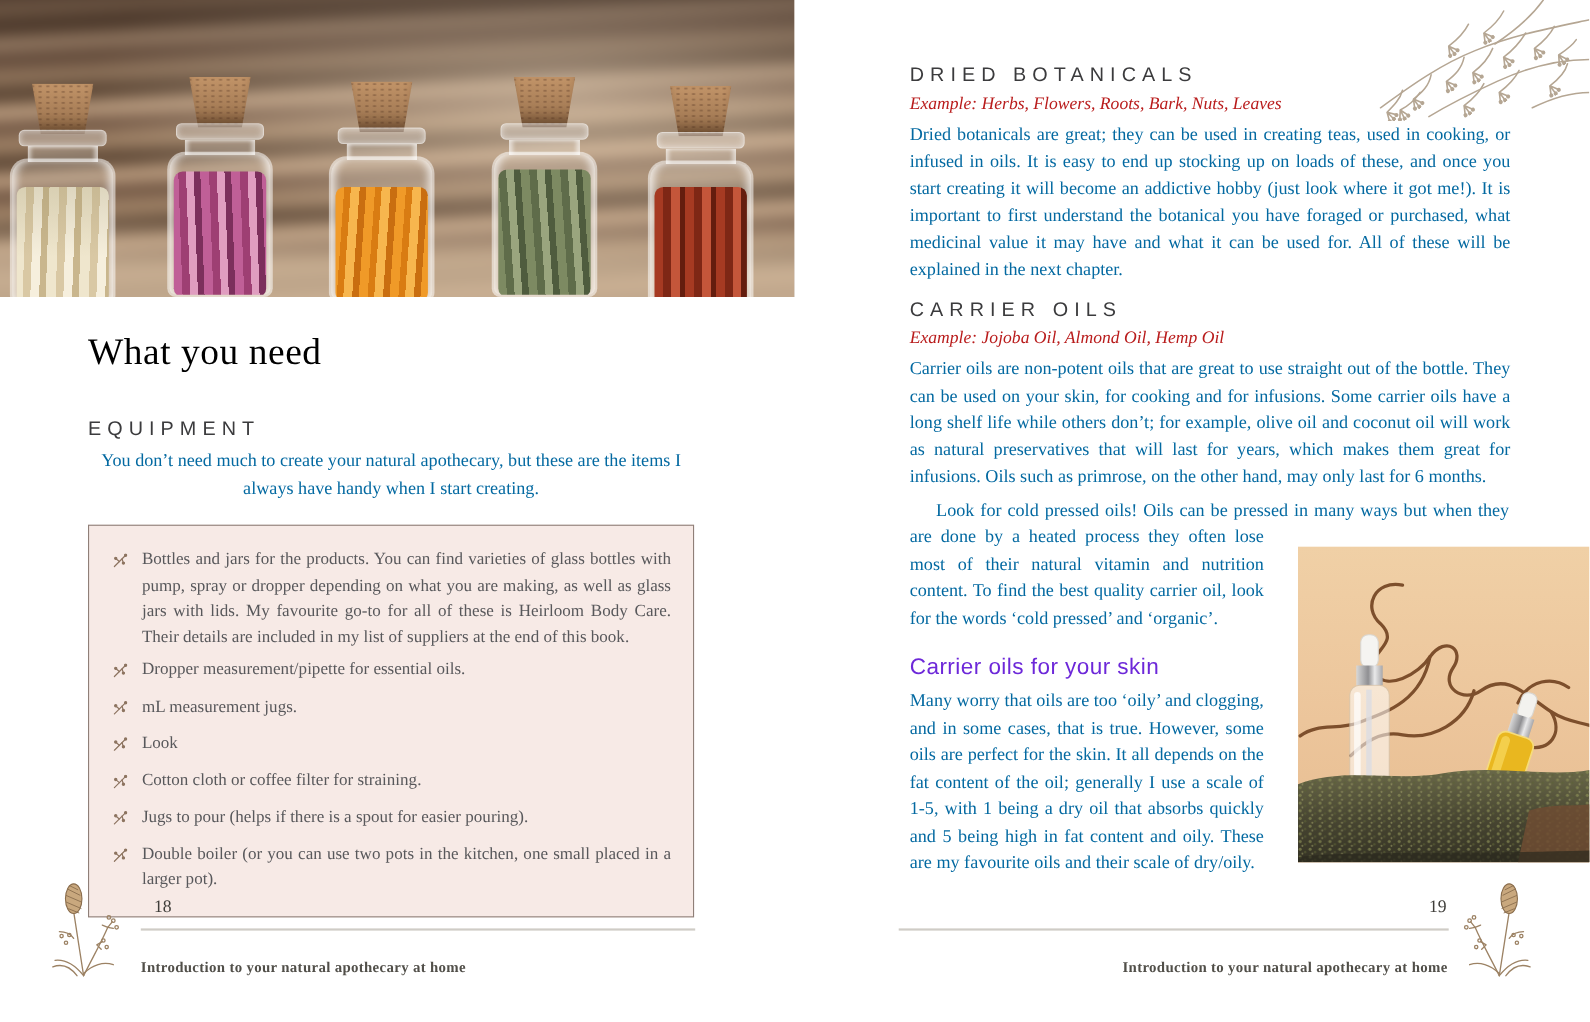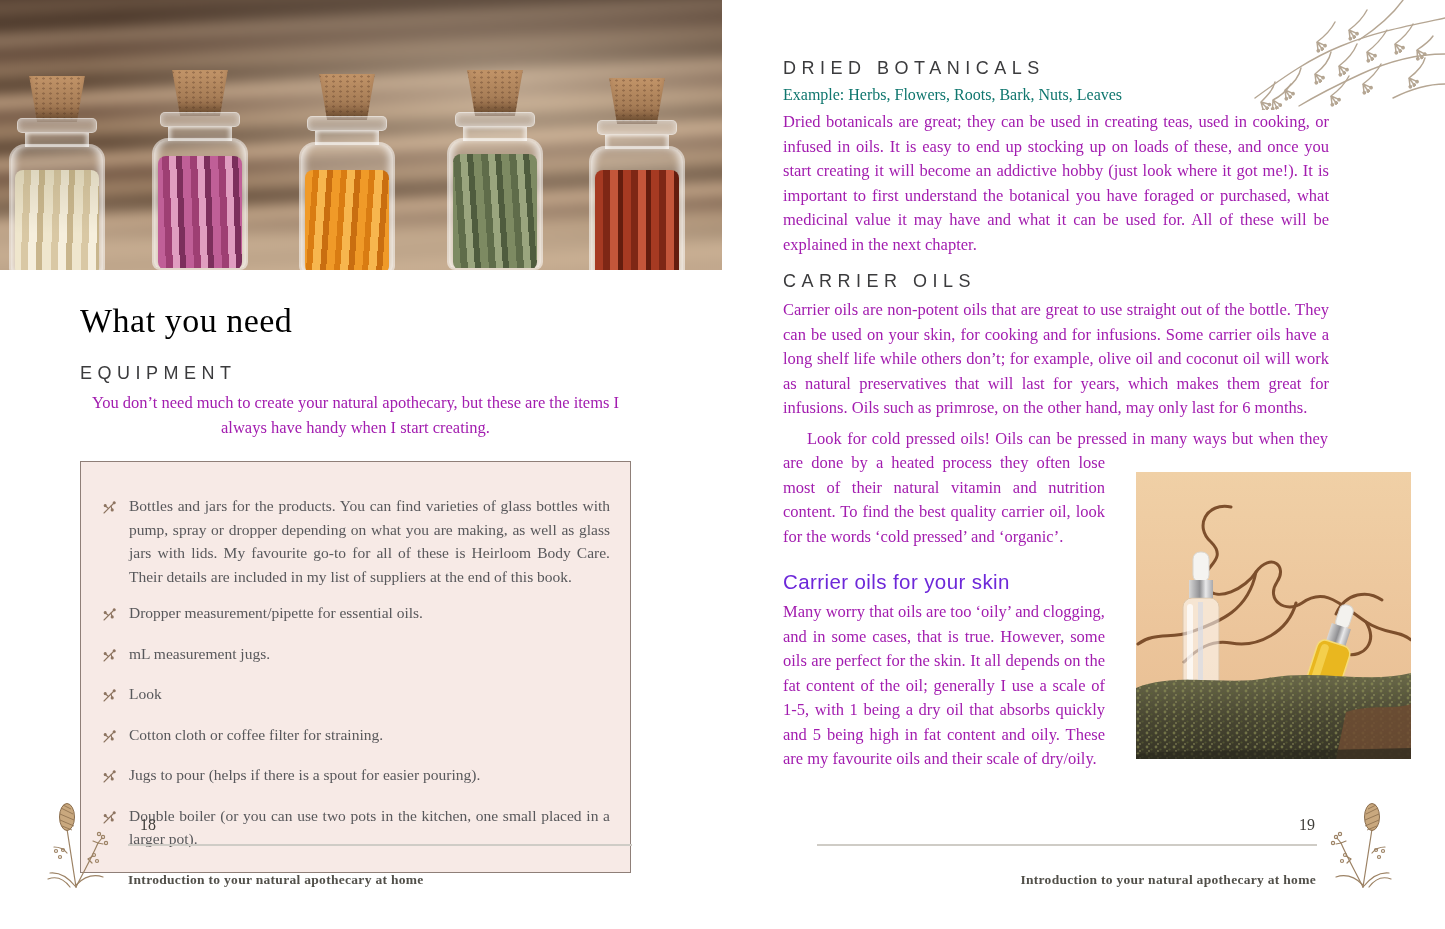--- a/index.html
+++ b/index.html
@@ -49,35 +49,35 @@
       repeating-linear-gradient(94deg,#f09a28 0 8px,#d97c12 8px 14px,#f7b64e 14px 22px,#c96e10 22px 28px); }
   .b4 .fill { top:14px; background:
       repeating-linear-gradient(86deg,#7d8a62 0 8px,#5f6c4a 8px 15px,#9aa57e 15px 22px,#4f5c3e 22px 28px); }
   .b5 .fill { top:22px; background:
       repeating-linear-gradient(90deg,#a63a22 0 8px,#7e2715 8px 15px,#c4563a 15px 23px,#641d0e 23px 28px); }
 
   
   .left-content { position:absolute; left:80px; top:270px; width:551px; }
   h1.display { margin-top:30px; font-size:34px; line-height:42px; font-weight:400;
     color:#000000; letter-spacing:.5px; }
-  .caps-heading { margin-top:21px; font-family:"Liberation Sans", sans-serif; font-weight:400;
+  .caps-heading { margin-top:37px; font-family:"Liberation Sans", sans-serif; font-weight:400;
     font-size:18px; letter-spacing:5.5px; color:#3b3b3d; }
-  p.body { font-size:16.5px; line-height:24.5px; color:#a21caf; text-align:justify; }
+  p.body { font-size:16.5px; line-height:24.5px; color:#0369a1; text-align:justify; }
   .left-content > p.body { margin-top:7px; text-align:center; }
   .equipment-box { margin-top:21px; background:#f7eae6; border:1px solid #8f7f78; padding:19px 20px 15px 21px; }
   .equipment-box ul { list-style:none; }
-  .eq-item { display:flex; margin:13px 0 6px 0; font-size:15.5px; line-height:23.5px; color:#58585b; }
+  .eq-item { display:flex; margin:0 0 6px 0; font-size:15.5px; line-height:23.5px; color:#58585b; }
   .eq-item .bullet { flex:0 0 27px; padding-top:4px; }
   .eq-item .eq-text { display:block; text-align:justify; }
 
   
-  .right-content { position:absolute; left:783px; top:58px; width:546px; }
+  .right-content { position:absolute; left:827px; top:58px; width:546px; }
   .right-content .caps-heading { margin-top:14px; }
   .right-content section:first-child .caps-heading { margin-top:0; }
-  p.example { margin-top:7px; font-size:16px; color:#0f766e; }
+  p.example { margin-top:7px; font-size:16px; font-style:italic; color:#b91c1c; }
   .right-content p.body { margin-top:6px; }
   p.indent { text-indent:24px; margin-top:2px; }
   .skin-heading { margin-top:21px; font-family:"Liberation Sans", sans-serif; font-weight:400;
     font-size:20.5px; color:#6d28d9; letter-spacing:.4px; }
   .skin-body { margin-top:6px;font-family:Liberation Serif, serif; }
   .float-spacer { float:right; width:1px; height:51px; }
   figure.oil-photo { float:right; clear:right; width:275px; height:287px; margin-left:31px; margin-right:-82px;
     overflow:hidden; background:linear-gradient(180deg,#f0d0a6,#ecc59b 55%,#e7bd91); }
 
   
@@ -314,20 +314,21 @@
 
   <div class="right-content">
     <section>
       <h2 class="caps-heading">DRIED BOTANICALS</h2>
       <p class="example">Example: Herbs, Flowers, Roots, Bark, Nuts, Leaves</p>
       <p class="body">Dried botanicals are great; they can be used in creating teas, used in cooking, or infused in oils. It is easy to end up stocking up on loads of these, and once you start creating it will become an addictive hobby (just look where it got me!). It is important to first understand the botanical you have foraged or purchased, what medicinal value it may have and what it can be used for. All of these will be explained in the next chapter.</p>
     </section>
 
     <section>
       <h2 class="caps-heading">CARRIER OILS</h2>
+      <p class="example">Example: Jojoba Oil, Almond Oil, Hemp Oil</p>
       <p class="body">Carrier oils are non-potent oils that are great to use straight out of the bottle. They can be used on your skin, for cooking and for infusions. Some carrier oils have a long shelf life while others don’t; for example, olive oil and coconut oil will work as natural preservatives that will last for years, which makes them great for infusions. Oils such as primrose, on the other hand, may only last for 6 months.</p>
     </section>
 
     <div class="float-spacer"></div>
     <figure class="oil-photo">
       <svg width="275" height="287" viewBox="0 0 275 287">
         <defs>
           <linearGradient id="silv" x1="0" y1="0" x2="1" y2="0">
             <stop offset="0" stop-color="#d8d8d8"></stop>
               <stop offset=".45" stop-color="#8f8f92"></stop>

